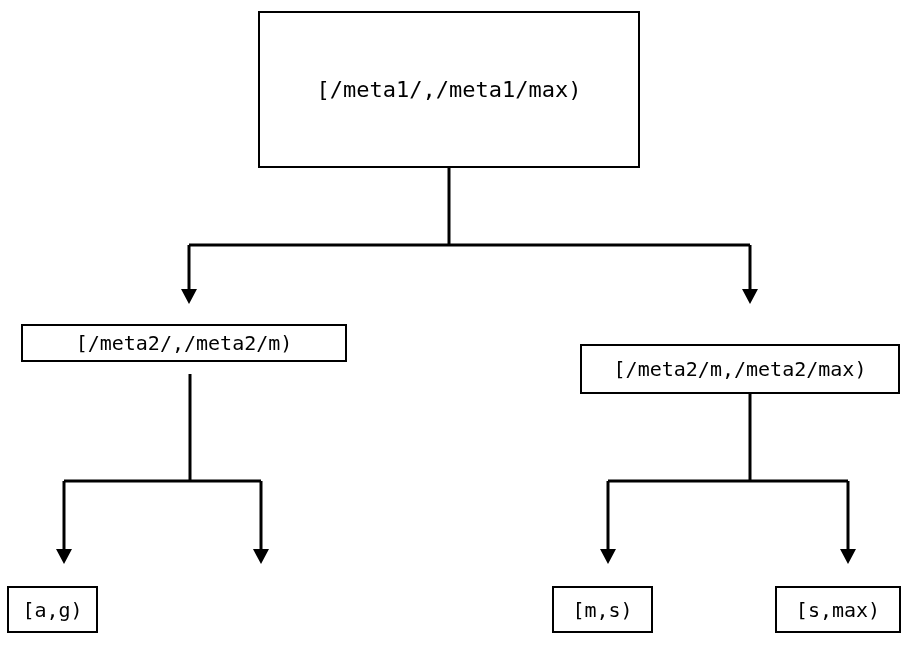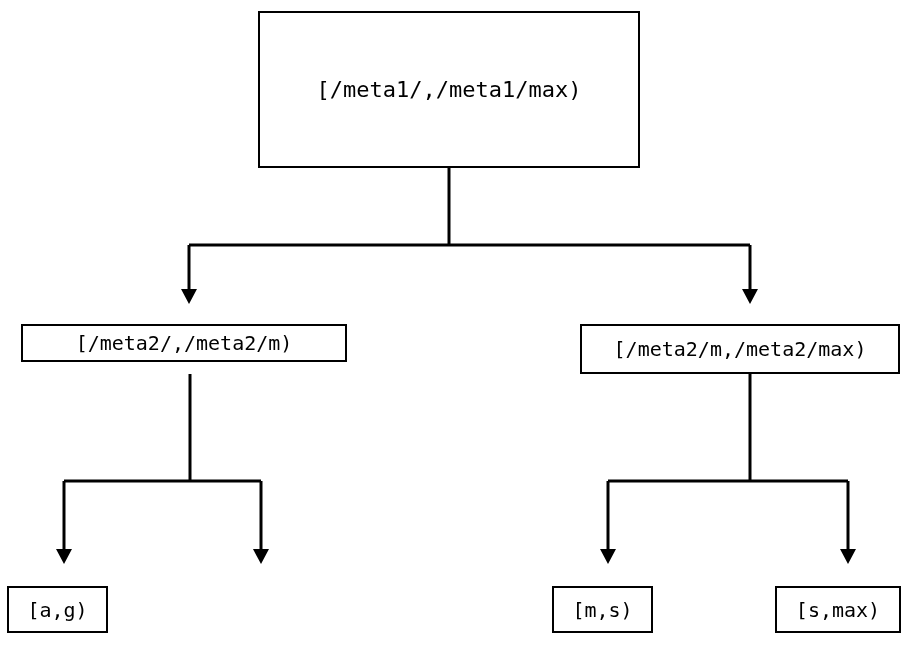--- a/index.html
+++ b/index.html
@@ -46,33 +46,33 @@
 
   
   #node-meta2-low {
     left: 21px;
     top: 324px;
     width: 326px;
     height: 38px;
   }
   #node-meta2-high {
     left: 580px;
-    top: 324px;
+    top: 344px;
     width: 320px;
     height: 50px;
   }
   #node-meta2-low .node-label,
   #node-meta2-high .node-label { font-size: 20px; }
 
   
   .leaf {
     top: 586px;
     height: 47px;
   }
-  #node-leaf-ag   { left: 7px;   width: 101px; }
+  #node-leaf-ag   { left: 7px;   width: 91px; }
   #node-leaf-gm   { left: 202px; width: 101px; }
   #node-leaf-ms   { left: 552px; width: 101px; }
   #node-leaf-smax { left: 775px; width: 126px; }
   .leaf .node-label { font-size: 20px; }
 
   
   #connectors {
     position: absolute;
     left: 0;
     top: 0;

